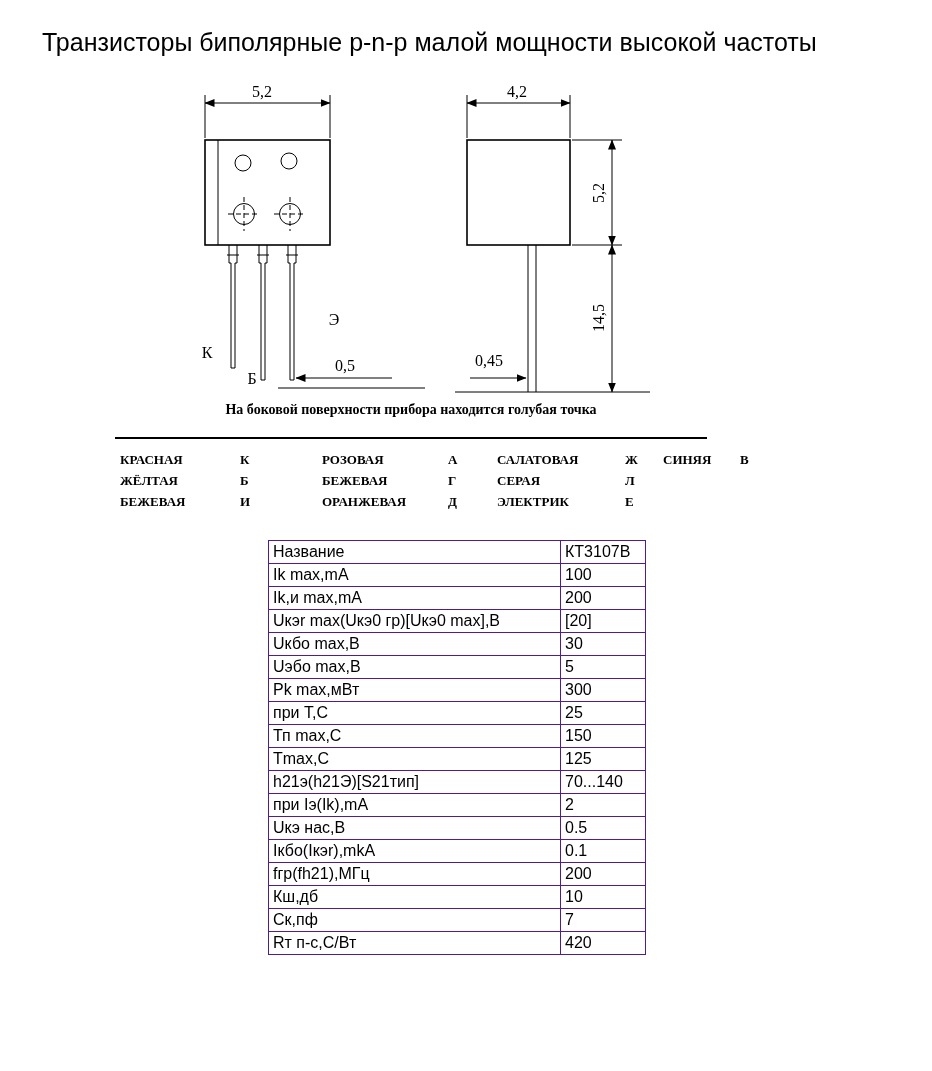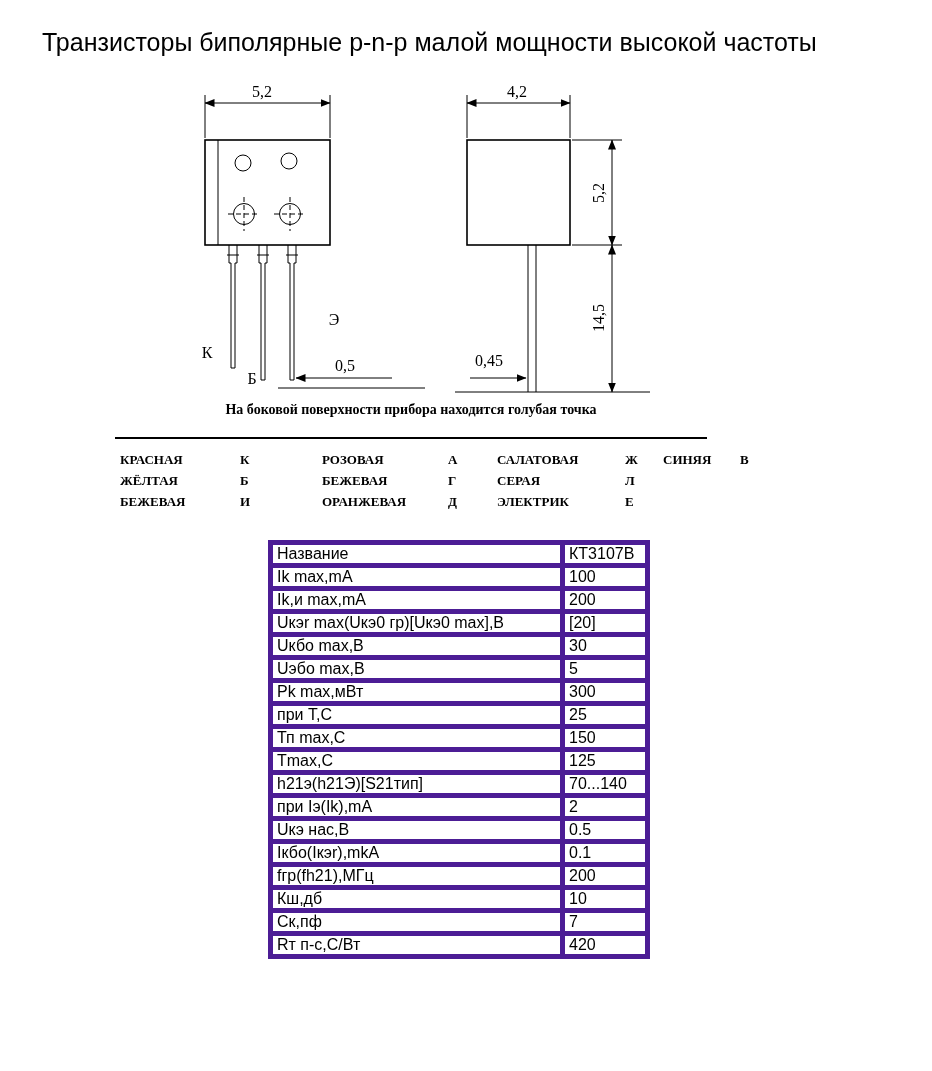--- a/index.html
+++ b/index.html
@@ -59,21 +59,21 @@
   .cc-cell { white-space: nowrap; }
   .params-table {
     position: absolute;
     left: 268px;
     top: 540px;
     border-collapse: collapse;
     font-family: "Liberation Sans", sans-serif;
     font-size: 16px;
   }
   .params-table td {
-    border: 5px solid #4c1d95;
+    border: 1px solid #4c1d95;
     height: 23px;
     padding: 0 4px;
     white-space: nowrap;
     vertical-align: middle;
   }
   .params-table td.name { width: 292px; }
   .params-table td.val  { width: 85px; margin-left: 20px; }
 </style>
 </head>
 <body>

